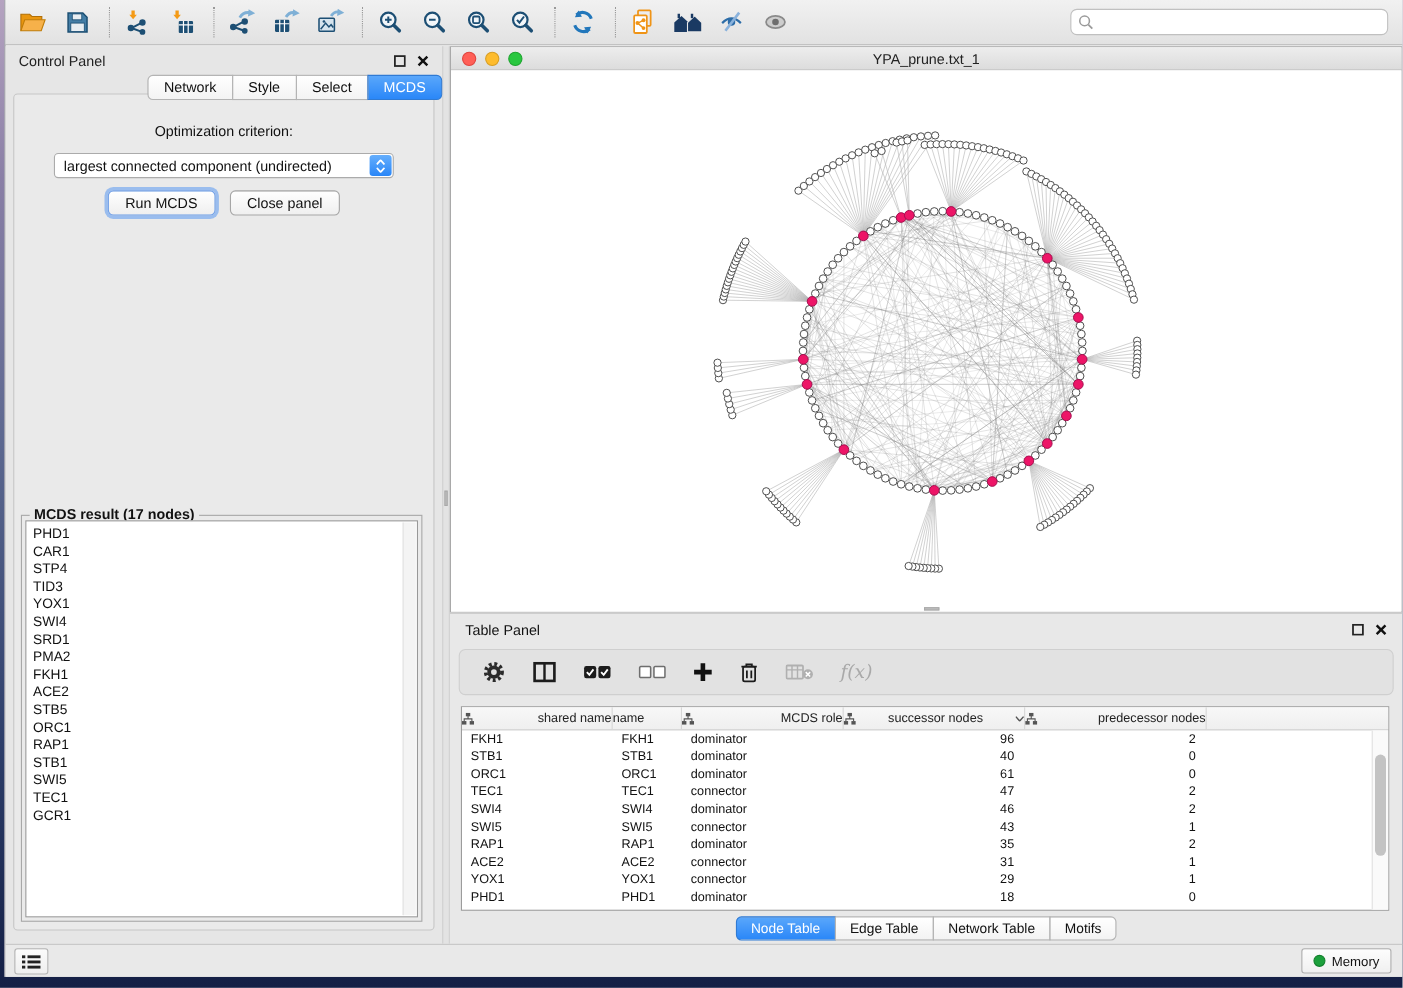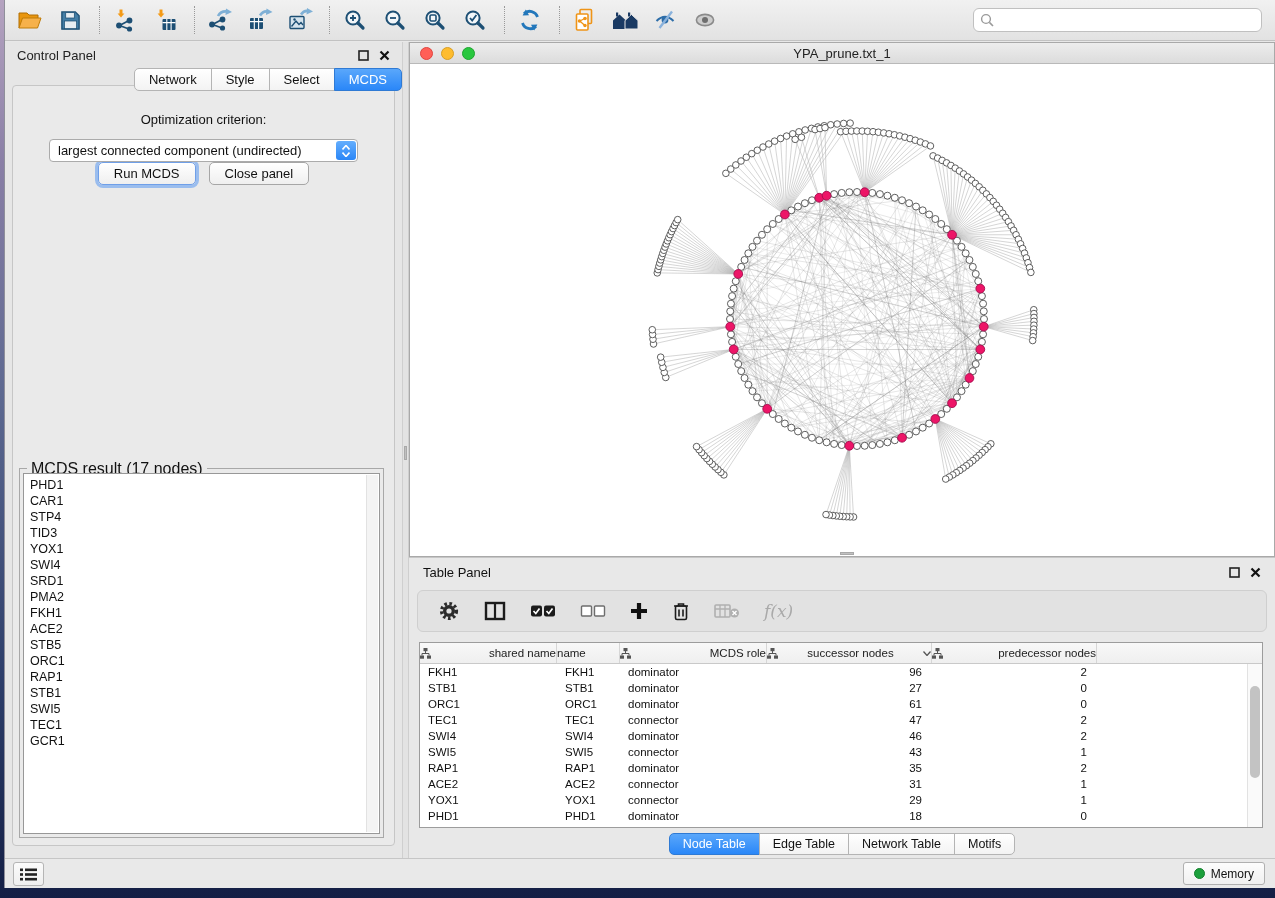--- a/index.html
+++ b/index.html
@@ -26,25 +26,25 @@
   .cp-tabs { display:flex; justify-content:flex-end; position:relative; z-index:2; }
   .seg { display:flex; }
   .seg .tab { padding:3px 14px; background:linear-gradient(#ffffff,#f3f3f3); border:1px solid #b4b4b4; margin-left:-1px; font-size:13px; color:#111; cursor:default; }
   .seg .tab:first-child { border-radius:5px 0 0 5px; margin-left:0; }
   .seg .tab:last-child { border-radius:0 5px 5px 0; }
   .seg .tab.active { background:linear-gradient(#5aa7fb,#2a87f8); color:#fff; border-color:#2f7ad4; }
   .cp-pane { position:absolute; left:7px; right:7px; top:43px; bottom:12px; background:#eaeaea; border:1px solid #c6c6c6; border-radius:4px; }
   .opt-label { margin-top:26px; text-align:center; font-size:13px; color:#111; }
   .select { position:relative; height:23px; margin:12px 36px 0 36px; background:#fff; border:1px solid #ababab; border-radius:4px; display:flex; align-items:center; padding-left:8px; font-size:13px; }
   .select .stepper { position:absolute; right:1px; top:1px; bottom:1px; width:20px; border-radius:3px; background:linear-gradient(#64aefd,#2a86f7); display:flex; flex-direction:column; align-items:center; justify-content:center; gap:2px; }
-  .btn-row { display:flex; justify-content:center; gap:13px; }
+  .btn-row { margin-top:11px; display:flex; justify-content:center; gap:13px; }
   .btn { padding:3px 15px; font-size:13px; background:linear-gradient(#ffffff,#efefef); border:1px solid #a6a6a6; border-radius:5px; color:#111; }
   .btn.focused { box-shadow:0 0 0 3px rgba(110,165,240,.65); border-color:#6f9fe8; }
   .groupbox { position:absolute; left:6px; right:10px; top:382px; bottom:7px; border:1px solid #a8a8a8; }
-  .gb-title { position:absolute; top:-9px; left:7px; background:#eaeaea; padding:0 4px; font-size:16px; color:#111; }
+  .gb-title { position:absolute; top:-9px; left:7px; background:#eaeaea; padding:0 4px; font-size:13px; color:#111;font-weight:bold; }
   .mcds-list { position:absolute; left:3px; right:3px; top:4px; bottom:3px; background:#fff; border:1px solid #989898; overflow:hidden; }
   .mcds-scroll { position:absolute; top:1px; bottom:1px; right:1px; width:12px; background:#f4f4f4; border-left:1px solid #e2e2e2; }
   .mcds-item { padding-left:6px; font-size:12.5px; line-height:16px; color:#111; }
   .mcds-items { padding-top:3px; }
 
   
   .v-splitter { position:absolute; left:397px; top:42px; width:7px; height:816px; background:#e3e3e3; border-left:1px solid #cfcfcf; border-right:1px solid #cfcfcf; }
   .grip { position:absolute; background:#c0c0c0; border:1px solid #a9a9a9; }
 
   
@@ -1144,21 +1144,21 @@
             <div class="t-cell c1 l">FKH1</div>
             <div class="t-cell c2 l">FKH1</div>
             <div class="t-cell c3 l">dominator</div>
             <div class="t-cell c4 num">96</div>
             <div class="t-cell c5 num">2</div>
           </div>
           <div class="t-row">
             <div class="t-cell c1 l">STB1</div>
             <div class="t-cell c2 l">STB1</div>
             <div class="t-cell c3 l">dominator</div>
-            <div class="t-cell c4 num">27</div>
+            <div class="t-cell c4 num">40</div>
             <div class="t-cell c5 num">0</div>
           </div>
           <div class="t-row">
             <div class="t-cell c1 l">ORC1</div>
             <div class="t-cell c2 l">ORC1</div>
             <div class="t-cell c3 l">dominator</div>
             <div class="t-cell c4 num">61</div>
             <div class="t-cell c5 num">0</div>
           </div>
           <div class="t-row">

